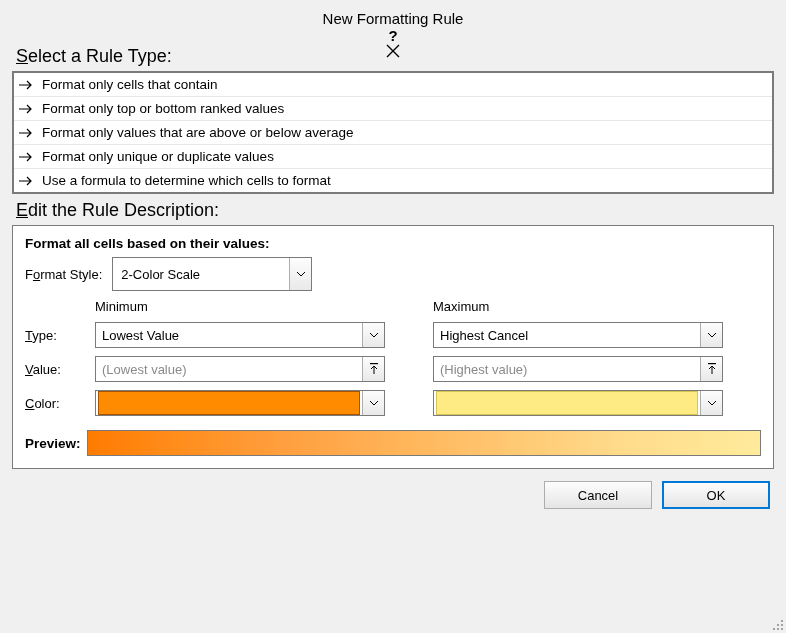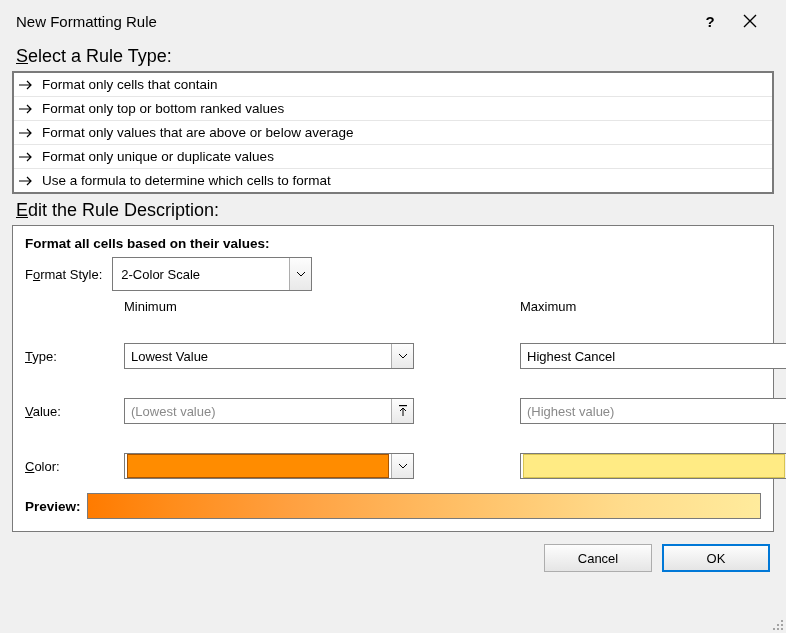--- a/index.html
+++ b/index.html
@@ -4,21 +4,21 @@
   <style>
   *{box-sizing:border-box;margin:0;padding:0;}
   html,body{width:786px;height:633px;overflow:hidden;}
   body{
     background:#f0f0f0;font-family:"Segoe UI",Tahoma,sans-serif;
     font-size:13px;color:#000;
   }
   .dialog{width:786px;height:633px;position:relative;padding:10px 10px 0 10px;}
 
   
-  .titlebar{display:flex;align-items:center;height:30px;padding:0 6px 8px 6px;}
+  .titlebar{display:flex;align-items:center;height:30px;padding:0 6px 8px 6px;flex-direction:column;}
   .title{font-size:15px;font-weight:400;}
   .titlebar .spacer{flex:1;}
   .help-btn,.close-btn{width:40px;height:30px;display:flex;align-items:center;justify-content:center;cursor:default;font-size:15px;}
   .help-btn{font-weight:bold;}
   .close-btn svg{width:14px;height:14px;}
 
   .section-label{font-size:18px;margin:6px 0 4px 6px;}
   .underline-first::first-letter{text-decoration:underline;}
 
   
@@ -55,21 +55,20 @@
     background:linear-gradient(#fdfdfd,#e9e9e9);
   }
   .dd-btn svg{width:10px;height:6px;}
 
   .mm-grid{
     display:grid;
     grid-template-columns:70px 290px 48px 290px;
     column-gap:0;
     row-gap:8px;
     align-items:center;
-    gap:29px;
   }
   .mm-head{font-size:13px;font-weight:400;}
   .mm-head.min{grid-column:2;}
   .mm-head.max{grid-column:4;}
   .mm-label{font-size:13px;}
   .u{text-decoration:underline;}
 
   .field{
     display:flex;align-items:center;width:100%;height:26px;border:1px solid #7a7a7a;background:#fff;
   }

